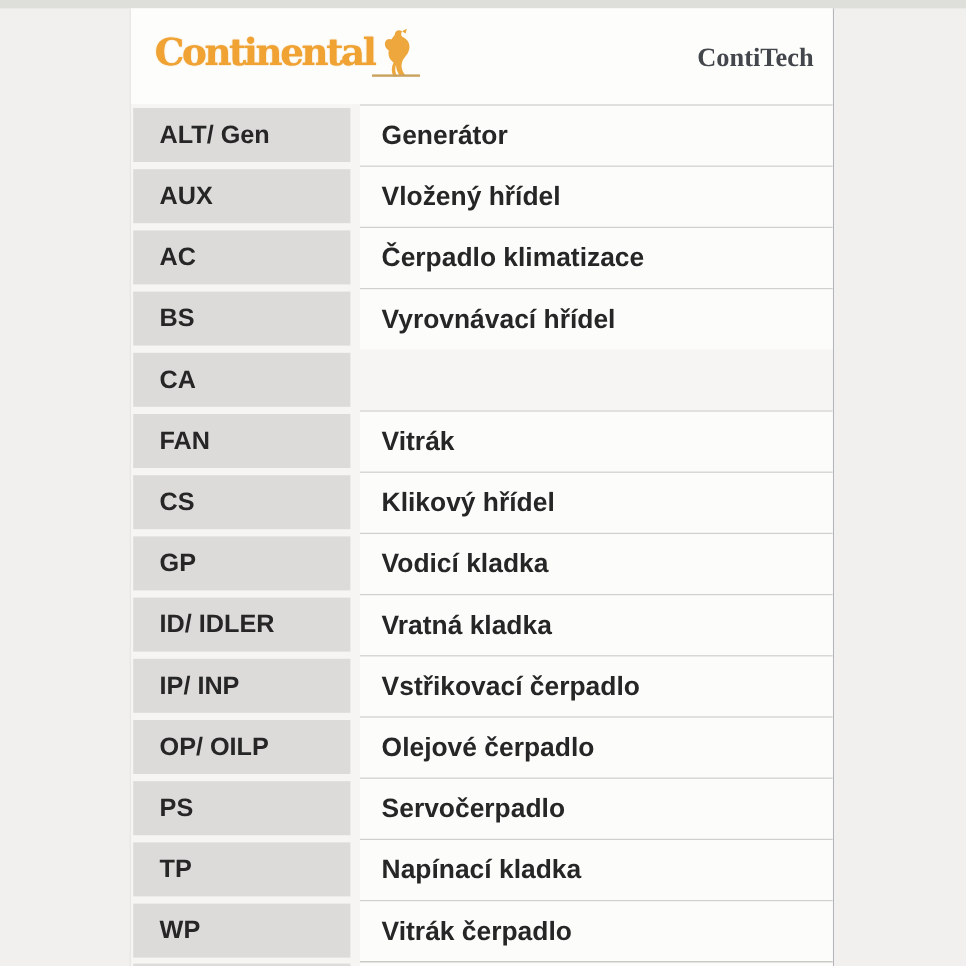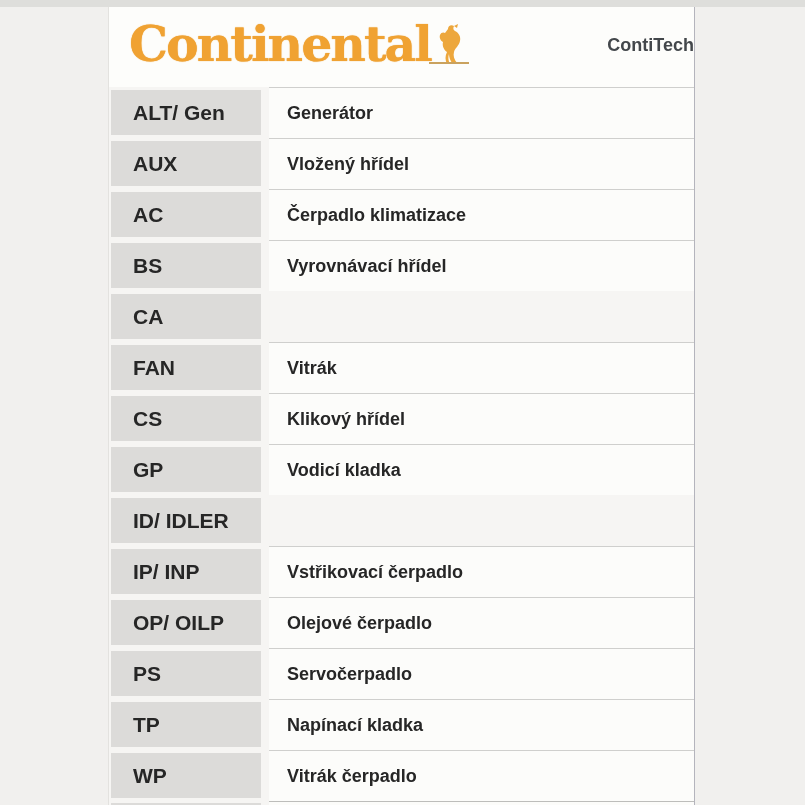--- a/index.html
+++ b/index.html
@@ -29,78 +29,79 @@
     position:relative;
     background:#fdfdfb;
   }
   .brand{
     position:absolute;left:20px;top:13px;
     display:flex;align-items:flex-start;
   }
   .brand-word{
     font-family:"DejaVu Serif", serif;
     font-weight:bold;
-    font-size:49px;
+    font-size:31px;
     line-height:48px;
     letter-spacing:-2px;
     color:#f0a232;
     text-shadow:0 0 1px #e89a2a;
   }
   .horse-wrap{
     position:relative;
     margin-left:2px;
     margin-top:2px;
     width:36px;height:46px;
   }
   .horse-underline{
     position:absolute;
     left:-4px;bottom:4px;
     width:40px;height:2px;
     background:#caa25e;
   }
   .subbrand{
-    position:absolute;right:0;top:28px;
-    font-size:18px;
+    position:absolute;right:16px;top:28px;
+    font-size:22px;
     font-weight:bold;
     color:#43474b;
     letter-spacing:0px;
+    font-family:Liberation Serif, serif;
   }
   .legend{
     position:absolute;left:0;top:80px;right:0;bottom:0;
     background:#f6f5f3;
   }
   .row{
     display:flex;
     height:51px;
     box-sizing:border-box;
     background:#f6f5f3;
   }
   .code-cell{
-    width:150px;
+    width:181px;
     margin:3px 0 3px 2px;
     background:#dcdbd9;
     display:flex;
     align-items:center;
     padding-left:22px;
     box-sizing:border-box;
     font-size:21px;
     font-weight:bold;
     color:#262626;
     flex:none;
   }
   .desc-cell{
     flex:1;
     margin-left:8px;
     background:#fcfcfa;
     border-top:1px solid #cfcfcd;
     display:flex;
     align-items:center;
     padding-left:18px;
     box-sizing:border-box;
-    font-size:18px;
+    font-size:22px;
     font-weight:bold;
     color:#262626;
   }
   .partial-row{
     height:4px;
   }
   .partial-row .code-cell{margin:2px 0 0 2px;height:2px;}
   .partial-row .desc-cell{border-top:1px solid #bdbdbb;}
 </style>
 </head>
@@ -160,20 +161,21 @@
     <div class="desc-cell">Klikový hřídel</div>
   </div>
 
   <div class="row">
     <div class="code-cell">GP</div>
     <div class="desc-cell">Vodicí kladka</div>
   </div>
 
   <div class="row">
     <div class="code-cell">ID/ IDLER</div>
+    <div class="desc-cell">Vratná kladka</div>
   </div>
 
   <div class="row">
     <div class="code-cell">IP/ INP</div>
     <div class="desc-cell">Vstřikovací čerpadlo</div>
   </div>
 
   <div class="row">
     <div class="code-cell">OP/ OILP</div>
     <div class="desc-cell">Olejové čerpadlo</div>

